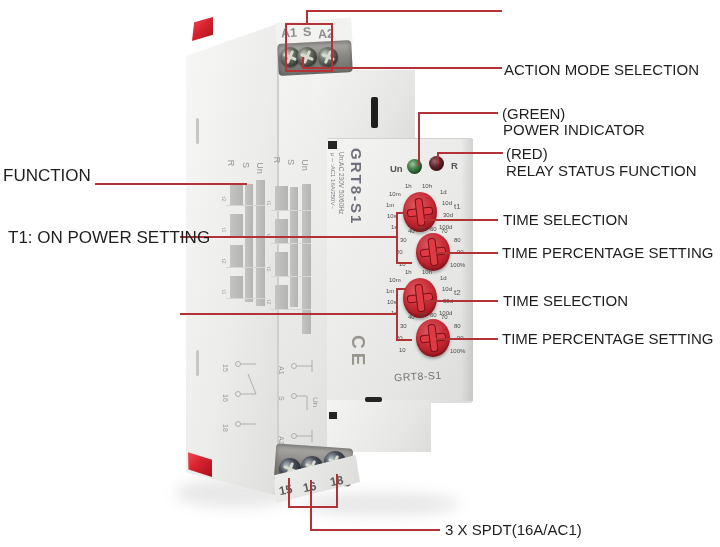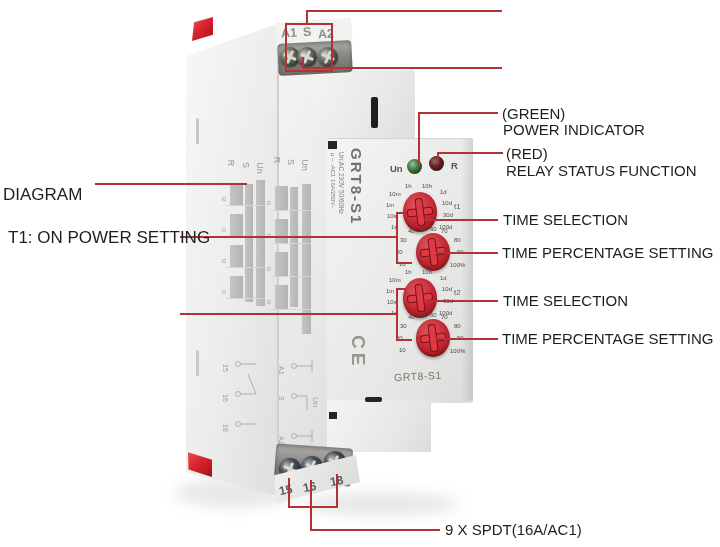--- a/index.html
+++ b/index.html
@@ -287,25 +287,26 @@
   <div class="hl" style="left:424px;top:300px;width:74px;"></div>
   <div class="hl" style="left:436px;top:338px;width:62px;"></div>
 
   <div class="vl" style="left:288px;top:478px;height:30px;"></div>
   <div class="vl" style="left:310px;top:480px;height:28px;"></div>
   <div class="vl" style="left:336px;top:474px;height:34px;"></div>
   <div class="hl" style="left:288px;top:506px;width:50px;"></div>
   <div class="vl" style="left:310px;top:506px;height:25px;"></div>
   <div class="hl" style="left:310px;top:529px;width:130px;"></div>
 
+  <span class="lbl r" style="left:504px;top:61px;">ACTION MODE SELECTION</span>
   <span class="lbl r" style="left:502px;top:105px;">(GREEN)</span>
   <span class="lbl r" style="left:503px;top:121px;">POWER INDICATOR</span>
   <span class="lbl r" style="left:506px;top:145px;">(RED)</span>
   <span class="lbl r" style="left:506px;top:162px;">RELAY STATUS FUNCTION</span>
   <span class="lbl r" style="left:503px;top:211px;">TIME SELECTION</span>
   <span class="lbl r" style="left:502px;top:244px;">TIME PERCENTAGE SETTING</span>
   <span class="lbl r" style="left:503px;top:292px;">TIME SELECTION</span>
   <span class="lbl r" style="left:502px;top:330px;">TIME PERCENTAGE SETTING</span>
-  <span class="lbl l" style="left:3px;top:185px;">DIAGRAM</span>
+  <span class="lbl l" style="left:3px;top:166px;">FUNCTION</span>
   <span class="lbl l" style="left:8px;top:228px;">T1: ON POWER SETTING</span>
-  <span class="lbl r" style="left:445px;top:521px;">9 X SPDT(16A/AC1)</span>
+  <span class="lbl r" style="left:445px;top:521px;">3 X SPDT(16A/AC1)</span>
 
 </div>
 
 </body></html>

